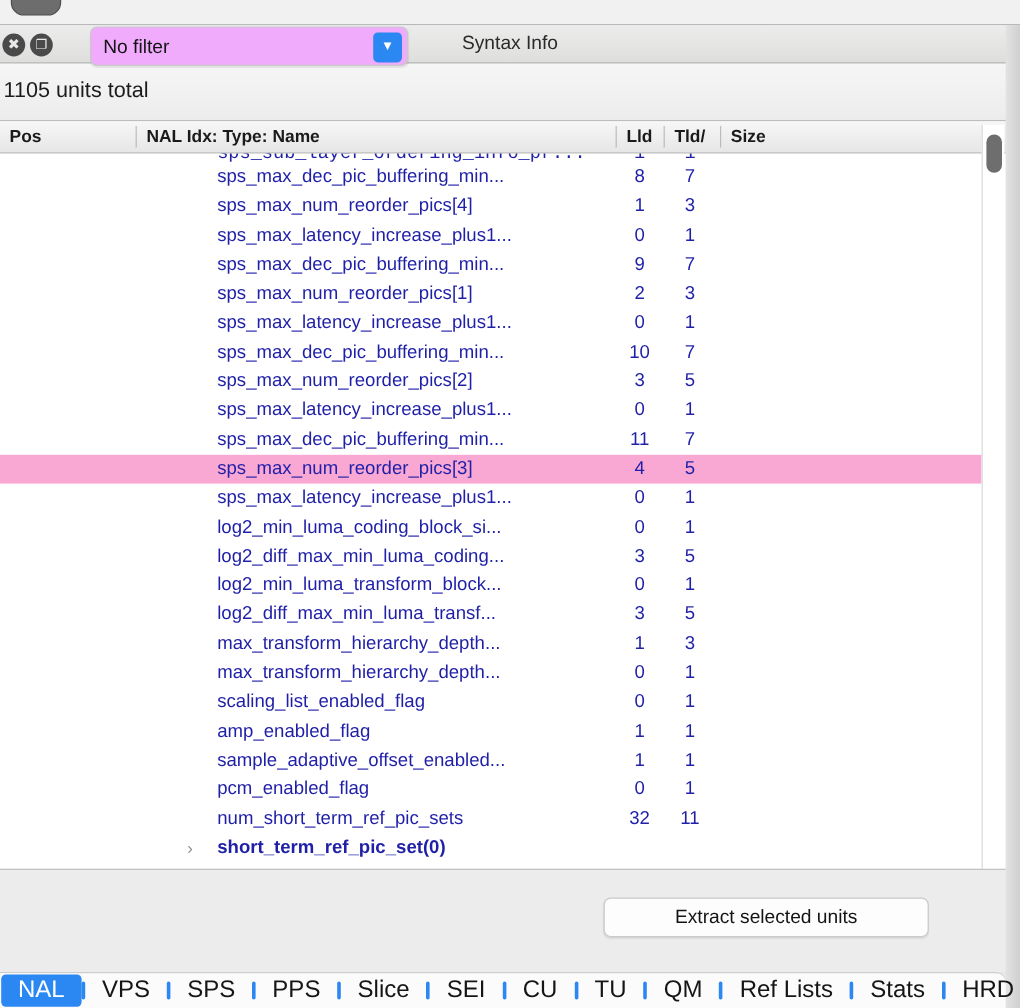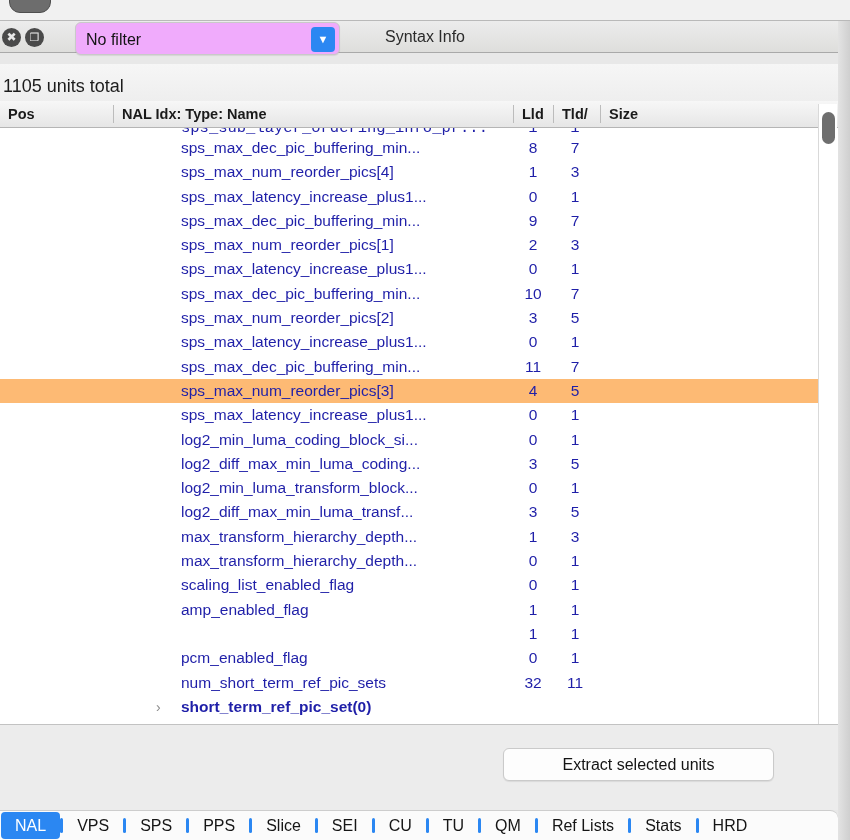--- a/index.html
+++ b/index.html
@@ -58,21 +58,21 @@
     position: absolute; left: 0; top: 0;
     width: 850px; height: 32px;
     line-height: 32px;
     text-align: center;
     font-size: 16px;
     color: #2b2b2b;
   }
 
   
   .units-bar {
-    position: absolute; left: 0; top: 64px;
+    position: absolute; left: 0; top: 53px;
     width: 850px; height: 48px;
     background: linear-gradient(to bottom, #f6f6f6 0%, #ececec 100%);
     border-bottom: 1px solid #bdbdbd;
   }
   .units-bar .label {
     position: absolute; left: 3px; top: 12px;
     font-size: 18px;
     color: #1c1c1c;
   }
 
@@ -104,21 +104,21 @@
     position: absolute; left: 0; top: 128px;
     width: 850px; height: 596px;
     background: #ffffff;
     overflow: hidden;
   }
   .row {
     position: relative;
     height: 24.3px;
     width: 818px;
   }
-  .row.selected { background: #fdba74; }
+  .row.selected { background: #f9a8d4; }
   .row .name {
     position: absolute; left: 181px; top: 0;
     height: 24.3px; line-height: 24.3px;
     font-size: 15.5px; color: #1f1fa8;
     white-space: nowrap;
   }
   .row .name.bold { font-weight: bold; }
   .row .chev {
     position: absolute; left: 156px; top: 0;
     height: 24.3px; line-height: 24.3px;
@@ -211,21 +211,21 @@
     border-top: 1px solid #cdcdcd;
     border-radius: 0 8px 0 0;
     display: flex;
     align-items: stretch;
   }
   .tab {
     position: relative;
     display: flex;
     align-items: center;
     justify-content: center;
-    font-size: 16px;
+    font-size: 20px;
     color: #151515;
     padding: 0 14px;
     cursor: pointer;
     white-space: nowrap;
   }
   .tab.active {
     background: #2b87f2;
     color: #ffffff;
     border-radius: 4px;
     margin: 1px 0 1px 1px;
@@ -370,20 +370,21 @@
           <span class="name">scaling_list_enabled_flag</span>
           <span class="lld">0</span>
           <span class="tld">1</span>
         </div>
         <div class="row">
           <span class="name">amp_enabled_flag</span>
           <span class="lld">1</span>
           <span class="tld">1</span>
         </div>
         <div class="row">
+          <span class="name">sample_adaptive_offset_enabled...</span>
           <span class="lld">1</span>
           <span class="tld">1</span>
         </div>
         <div class="row">
           <span class="name">pcm_enabled_flag</span>
           <span class="lld">0</span>
           <span class="tld">1</span>
         </div>
         <div class="row">
           <span class="name">num_short_term_ref_pic_sets</span>

